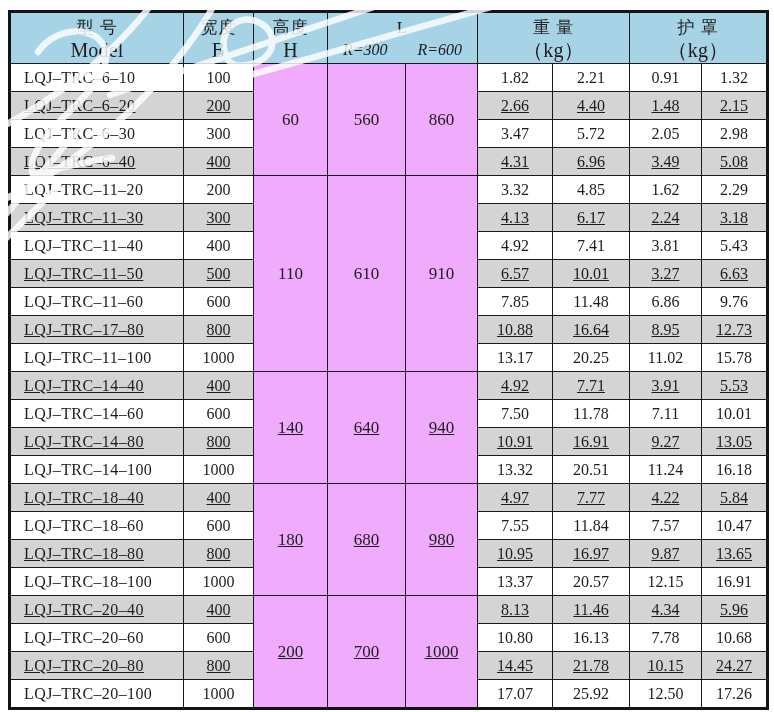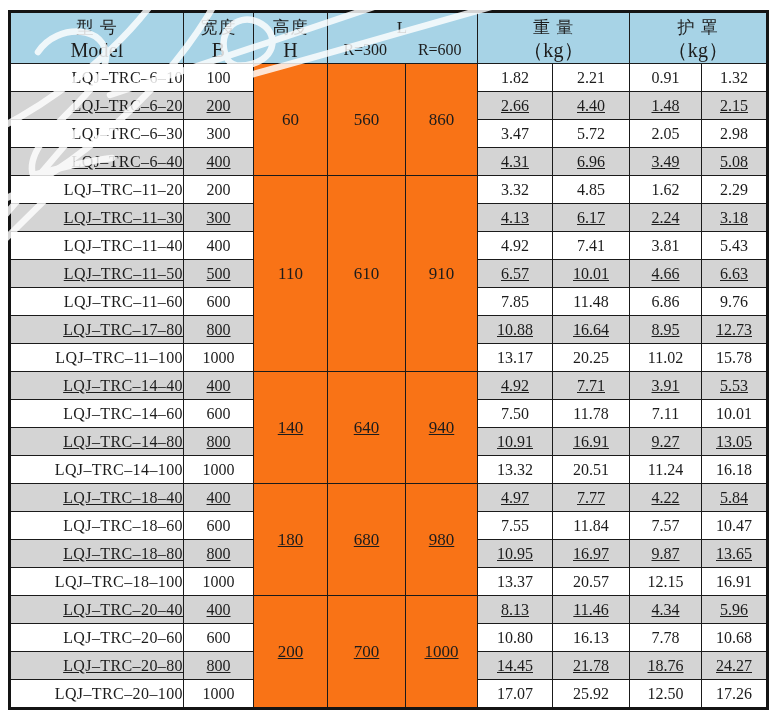--- a/index.html
+++ b/index.html
@@ -22,30 +22,30 @@
     overflow:hidden;white-space:nowrap;
   }
   thead th{
     background:#a7d3e6;
     height:50px;
     margin-top:31px;
   }
   .h-cn{font-size:17px;line-height:24px;letter-spacing:1px;}
   .h-en{font-size:20px;line-height:20px;letter-spacing:0.2px;}
   .l-sub{display:flex;font-size:16px;line-height:20px;}
-  .l-sub span{flex:1;}
+  .l-sub span{flex:1;font-style:italic;}
   tbody td{
     height:27px;line-height:27px;font-size:16px;
     background:transparent;
   }
   tbody tr.alt{background:#d4d4d4;text-decoration:underline;}
   td.model{
-    text-align:right;padding-left:13px;letter-spacing:0.4px;
-  }
-  td.merged{background:#f97316;font-size:17px;}
+    text-align:left;padding-left:13px;letter-spacing:0.4px;
+  }
+  td.merged{background:#f0abfc;font-size:17px;}
   .watermark{
     position:absolute;left:0;top:0;z-index:5;pointer-events:none;
   }
 </style>
 </head>
 <body>
 
 <div class="table-wrap">
   <table>
     <colgroup>
@@ -151,21 +151,21 @@
           <td>4.92</td>
           <td>7.41</td>
           <td>3.81</td>
           <td>5.43</td>
         </tr>
         <tr class="alt">
           <td class="model">LQJ–TRC–11–50</td>
           <td>500</td>
           <td>6.57</td>
           <td>10.01</td>
-          <td>4.66</td>
+          <td>3.27</td>
           <td>6.63</td>
         </tr>
         <tr>
           <td class="model">LQJ–TRC–11–60</td>
           <td>600</td>
           <td>7.85</td>
           <td>11.48</td>
           <td>6.86</td>
           <td>9.76</td>
         </tr>
@@ -272,21 +272,21 @@
           <td>10.80</td>
           <td>16.13</td>
           <td>7.78</td>
           <td>10.68</td>
         </tr>
         <tr class="alt">
           <td class="model">LQJ–TRC–20–80</td>
           <td>800</td>
           <td>14.45</td>
           <td>21.78</td>
-          <td>18.76</td>
+          <td>10.15</td>
           <td>24.27</td>
         </tr>
         <tr>
           <td class="model">LQJ–TRC–20–100</td>
           <td>1000</td>
           <td>17.07</td>
           <td>25.92</td>
           <td>12.50</td>
           <td>17.26</td>
         </tr>

